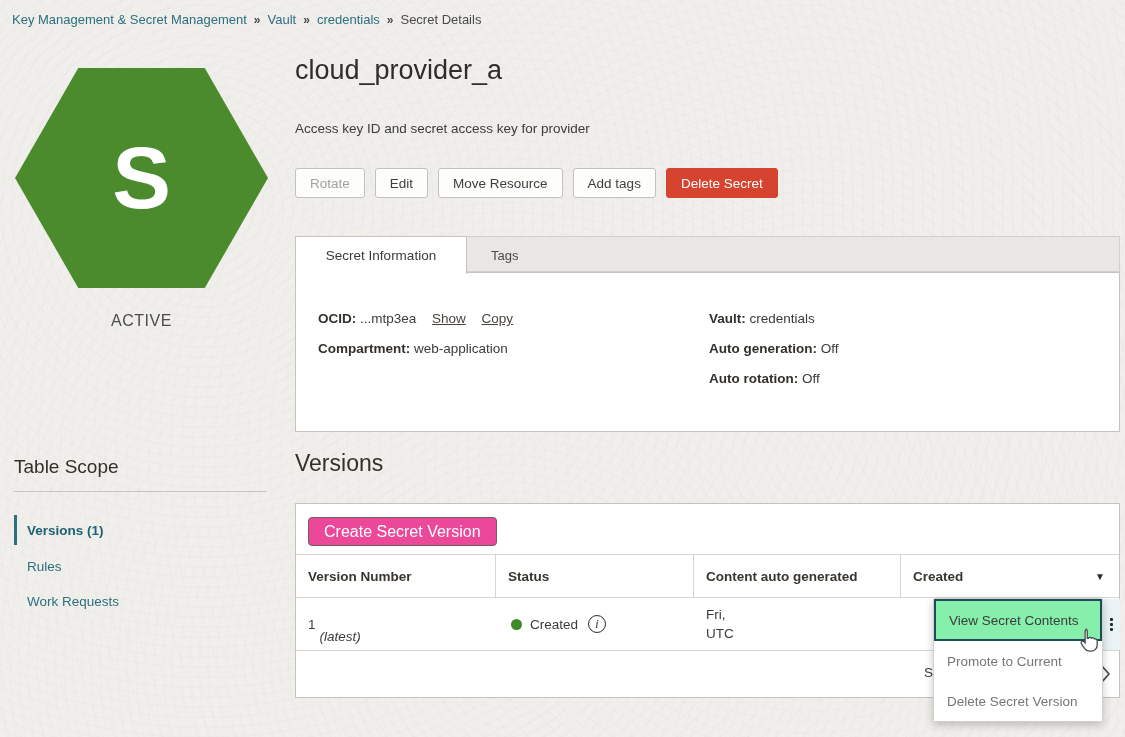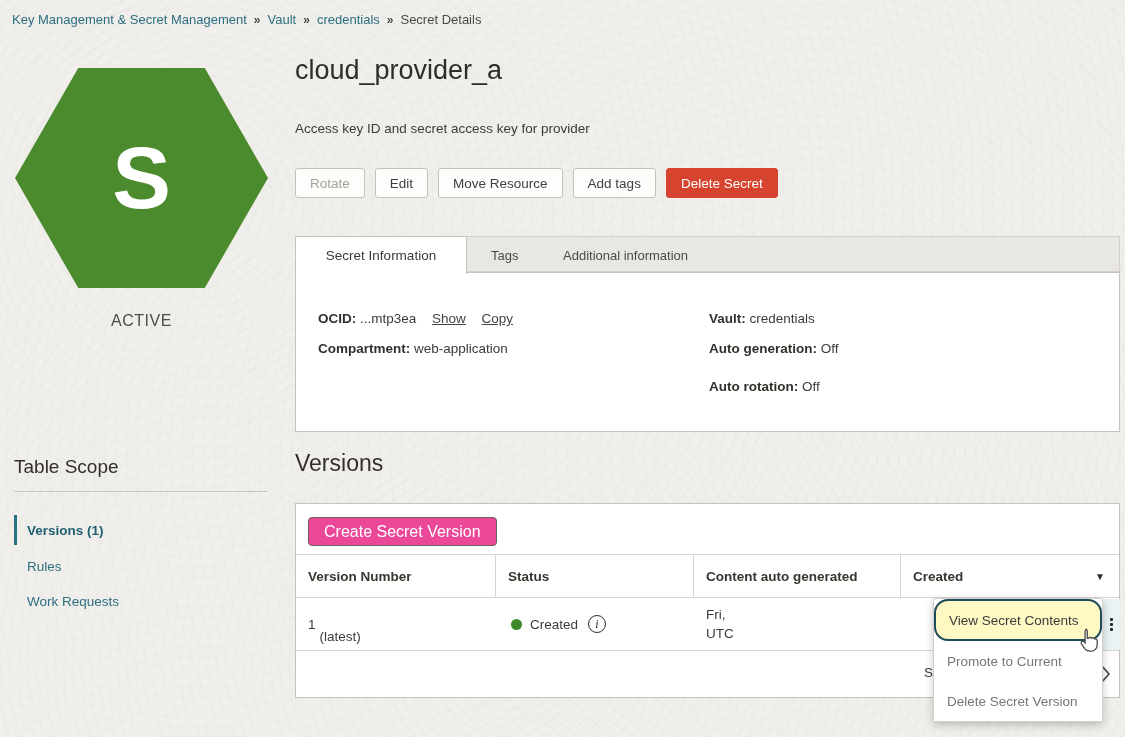--- a/index.html
+++ b/index.html
@@ -55,35 +55,35 @@
   .section-heading{left:295px;top:450px;font-size:23px;color:#333029;}
   .card{left:295px;top:503px;width:825px;height:195px;background:#ffffff;border:1px solid #c6c2bd;box-sizing:border-box;}
   .btn-create{position:absolute;left:12px;top:13px;height:29px;padding:0 15px;background:#ec4899;border:1px solid #6b625b;
     border-radius:4px;color:#ffffff;font-size:16px;cursor:pointer;font-family:"Liberation Sans",sans-serif;}
   .thead{position:absolute;left:0;top:50px;width:823px;height:44px;border-top:1px solid #d9d5d0;border-bottom:1px solid #d9d5d0;box-sizing:border-box;display:flex;}
   .th{display:flex;align-items:center;font-weight:bold;font-size:13.5px;color:#39352f;box-sizing:border-box;padding-left:12px;}
   .th-sep{border-right:1px solid #d9d5d0;}
   .sort-arrow{font-size:10px;color:#2f2b26;margin-right:14px;}
   .trow{position:absolute;left:0;top:94px;width:823px;height:53px;border-bottom:1px solid #d9d5d0;box-sizing:border-box;display:flex;}
   .td{display:flex;align-items:center;font-size:13.5px;color:#3b3b3b;box-sizing:border-box;padding-left:12px;}
-  .italic{margin-left:4px;margin-top:24px;}
+  .italic{font-style:italic;margin-left:4px;margin-top:24px;}
   .status-dot{width:11px;height:11px;border-radius:50%;background:#3e8a28;margin-right:8px;}
   .info-icon{width:18px;height:18px;border-radius:50%;border:1.5px solid #2f2b26;margin-left:10px;display:flex;align-items:center;justify-content:center;
     font-family:"Liberation Serif",serif;font-style:italic;font-size:12px;color:#2f2b26;box-sizing:border-box;cursor:pointer;}
   .created-cell{flex-direction:column;align-items:flex-start;justify-content:center;line-height:19px;}
   .actions-cell{position:absolute;left:806px;top:95px;width:18px;height:51px;background:#e9f2f4;display:flex;flex-direction:column;align-items:center;justify-content:center;gap:2px;cursor:pointer;}
   .kebab-dot{width:3px;height:3px;background:#1d2b33;border-radius:1px;}
   .tfooter{position:absolute;left:0;top:147px;width:823px;height:46px;}
   .footer-text{position:absolute;left:628px;top:14px;font-size:13.5px;color:#3b3b3b;}
   .pager-next{position:absolute;left:800px;top:10px;width:18px;height:26px;display:flex;align-items:center;justify-content:center;cursor:pointer;}
   
   .context-menu{left:933px;top:598px;width:170px;background:#ffffff;border:1px solid #d4d0cb;border-radius:3px;
     box-shadow:0 3px 9px rgba(0,0,0,.22);z-index:10;box-sizing:border-box;}
   .menu-item{height:40px;display:flex;align-items:center;padding-left:13px;font-size:13.5px;color:#767676;cursor:pointer;background:#ffffff;box-sizing:border-box;}
-  .menu-item-highlight{height:42px;background:#fef9c3;border:2px solid #1d4c5c;border-radius:14px;color:#3b3b3b;}
+  .menu-item-highlight{height:42px;background:#86efac;border:2px solid #1d4c5c;border-radius:0;color:#3b3b3b;}
   .cursor-icon{left:1076px;top:627px;z-index:12;}
 </style>
 </head>
 <body>
 
 <div class="abs breadcrumb">
   <span class="crumb-link">Key Management &amp; Secret Management</span>
   <span class="crumb-sep">»</span>
   <span class="crumb-link">Vault</span>
   <span class="crumb-sep">»</span>
@@ -103,21 +103,20 @@
 <div class="abs toolbar">
   <button class="btn btn-disabled">Rotate</button>
   <button class="btn">Edit</button>
   <button class="btn">Move Resource</button>
   <button class="btn">Add tags</button>
   <button class="btn btn-danger">Delete Secret</button>
 </div>
 
 <div class="abs tab-strip">
   <div class="tab" style="left:173px;">Tags</div>
-  <div class="tab" style="left:245px;">Additional information</div>
 </div>
 <div class="abs tab-active">Secret Information</div>
 
 <div class="abs panel">
   <div class="info-row" style="left:22px;top:38px;">
     <span class="info-label">OCID:</span>
     <span class="info-value"> </span><span class="info-value">...mtp3ea</span>
     <span class="inline-link">Show</span>
     <span class="inline-link">Copy</span>
   </div>
@@ -126,21 +125,21 @@
     <span class="info-value"> </span><span class="info-value">web-application</span>
   </div>
   <div class="info-row" style="left:413px;top:38px;">
     <span class="info-label">Vault:</span>
     <span class="info-value"> </span><span class="info-value">credentials</span>
   </div>
   <div class="info-row" style="left:413px;top:68px;">
     <span class="info-label">Auto generation:</span>
     <span class="info-value"> </span><span class="info-value">Off</span>
   </div>
-  <div class="info-row" style="left:413px;top:106px;">
+  <div class="info-row" style="left:413px;top:98px;">
     <span class="info-label">Auto rotation:</span>
     <span class="info-value"> </span><span class="info-value">Off</span>
   </div>
 </div>
 
 <div class="abs side-title">Table Scope</div>
 <div class="abs side-divider"></div>
 <div class="side-item side-item-active" style="top:515px;">
   <span class="lbl">Versions (1)</span>
 </div>

